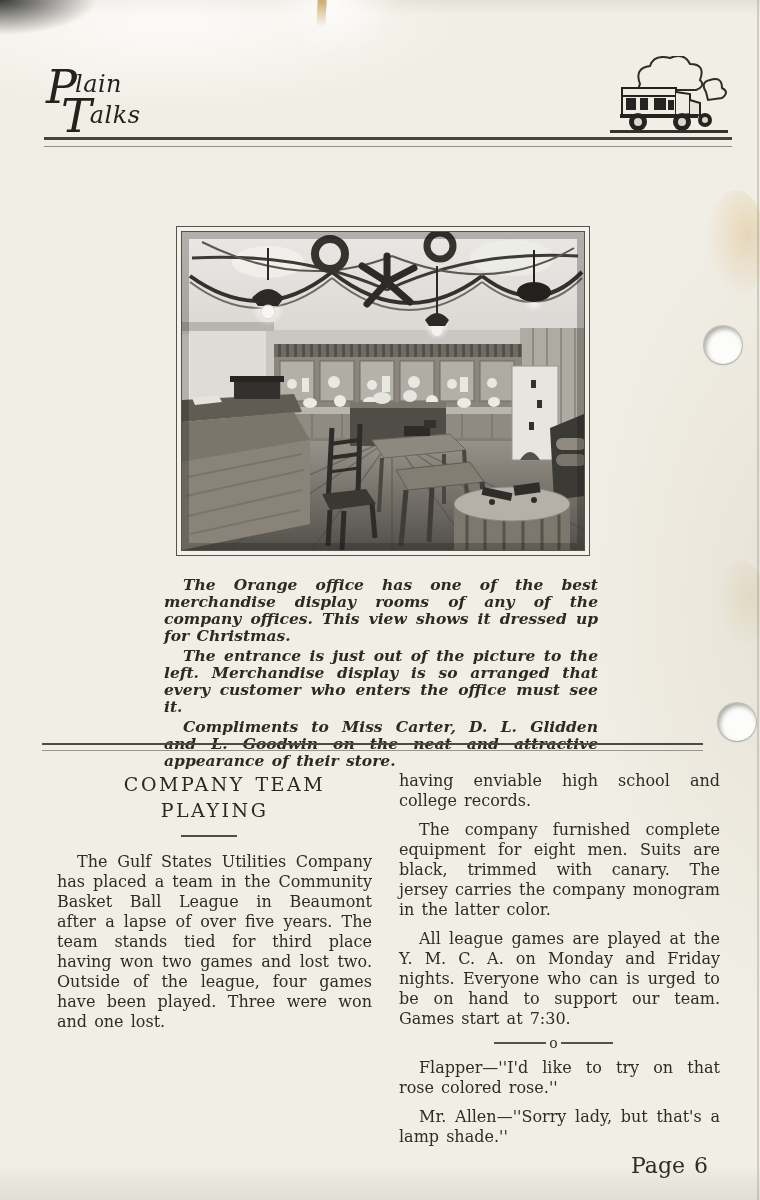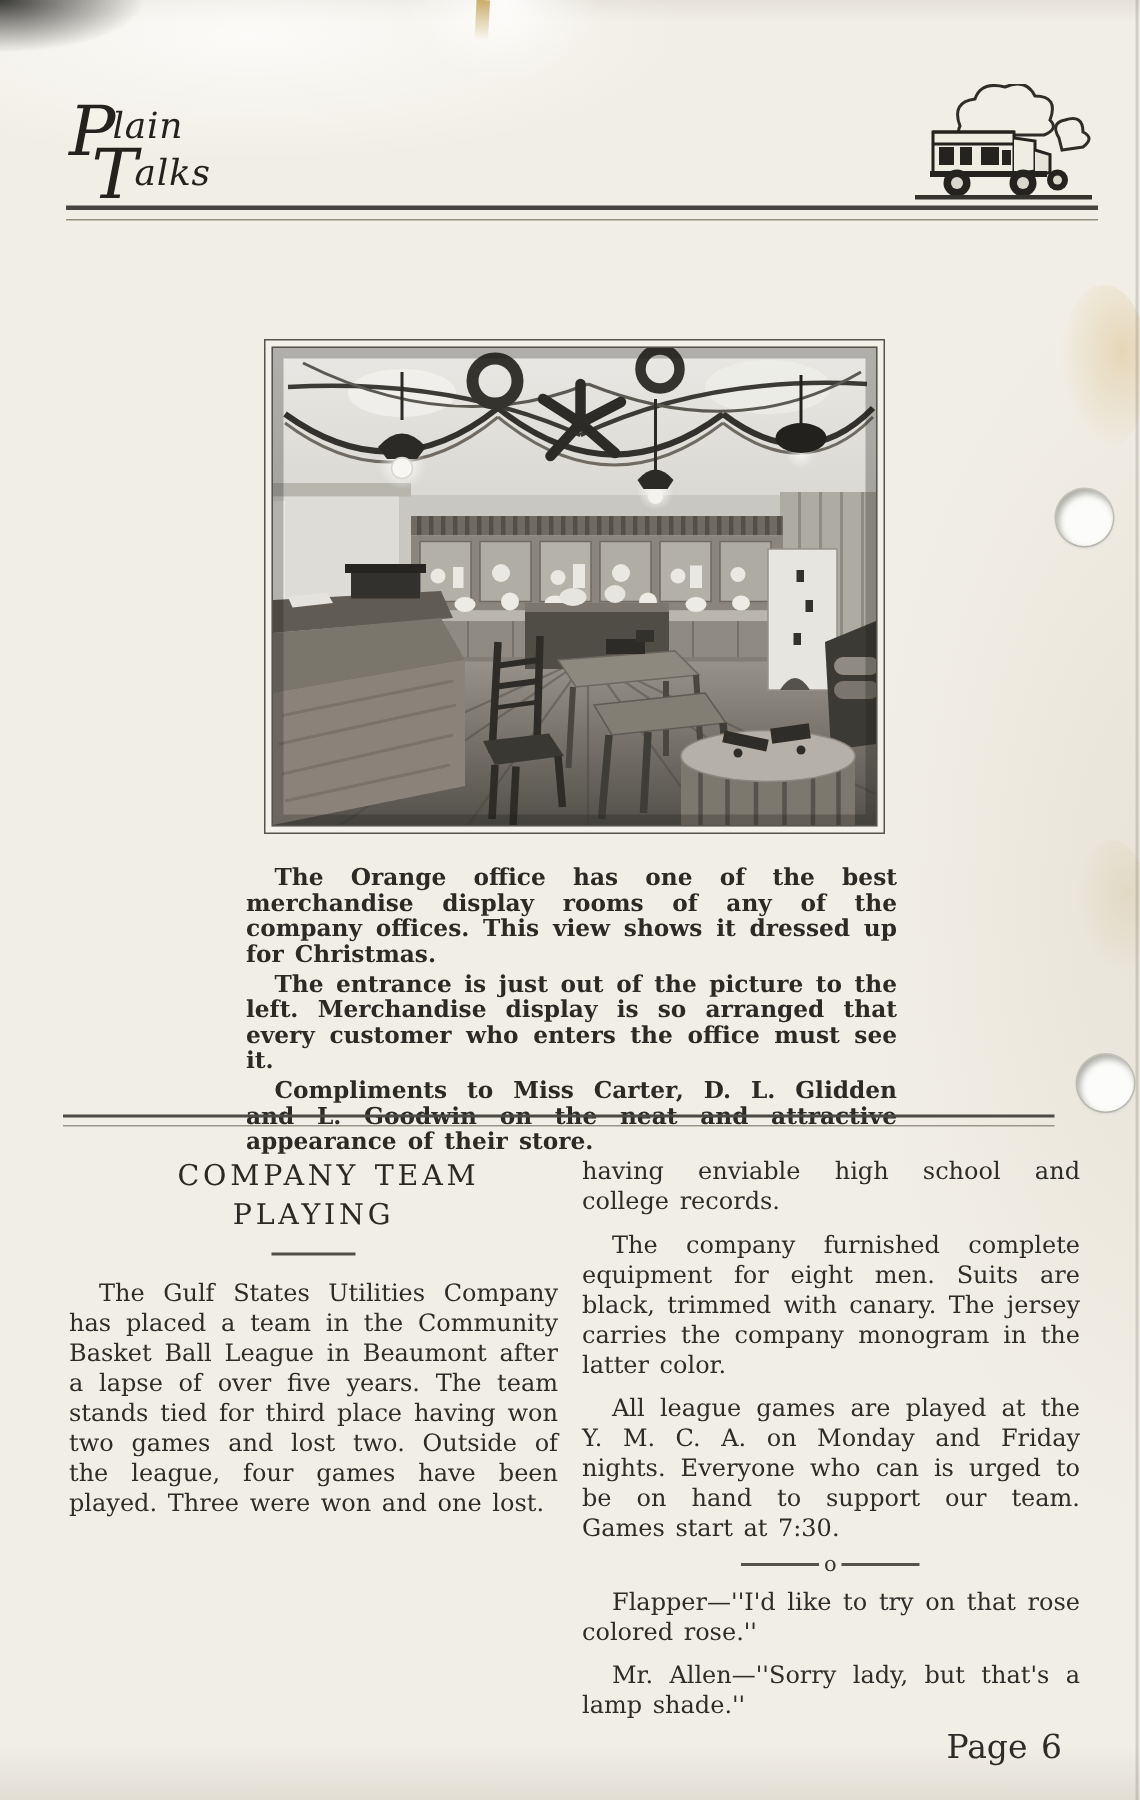--- a/index.html
+++ b/index.html
@@ -48,27 +48,27 @@
     font-style:italic;font-size:35px;letter-spacing:1px;color:#201f1b;}
   
   .photo-frame{position:absolute;left:176px;top:226px;width:414px;height:330px;
     box-sizing:border-box;border:1px solid #55534c;padding:4px;background:#f3f1e9;}
   .photo-inner{box-sizing:border-box;border:1px solid #55534c;width:100%;height:100%;background:#cfcdc7;}
   .photo-inner svg{display:block;width:100%;height:100%;}
   
   .caption{position:absolute;left:164px;top:576px;width:434px;
     font-weight:bold;font-size:15.5px;line-height:17px;text-align:justify;
     word-spacing:2px;color:#2b2a25;}
-  .caption p{margin:0 0 3px 0;text-indent:19px;}
+  .caption p{margin:0 0 3px 0;text-indent:19px;font-style:italic;}
   
   .mid-rule{position:absolute;left:42px;top:743px;width:661px;height:5px;
     border-top:2px solid #4b4a44;border-bottom:1px solid #9a968a;}
   
   .col{position:absolute;font-size:16px;line-height:20px;text-align:justify;word-spacing:2px;}
-  .col p{margin:0 0 9px 1px;text-indent:20px;}
+  .col p{margin:0 0 9px 12px;text-indent:20px;}
   .col p.noindent{text-indent:0;}
   .col-left{left:45px;top:771px;width:327px;}
   .col-right{left:387px;top:771px;width:333px;}
   .article-heading{text-align:center;font-size:19px;line-height:26px;letter-spacing:2.5px;
     color:#2a2923;text-indent:0;margin:0;}
   .heading-rule{width:56px;height:0;border-top:2px solid #504e47;margin:12px auto 15px auto;}
   .odivider{display:flex;align-items:center;justify-content:center;margin:4px 0 10px 0;}
   .odiv-line{width:52px;height:2px;background:#54524b;}
   .odiv-o{font-size:14px;line-height:10px;padding:0 3px;color:#33322c;}
   .page-number{text-align:right;padding-right:12px;font-weight:normal;font-size:22px;margin-top:8px;}

